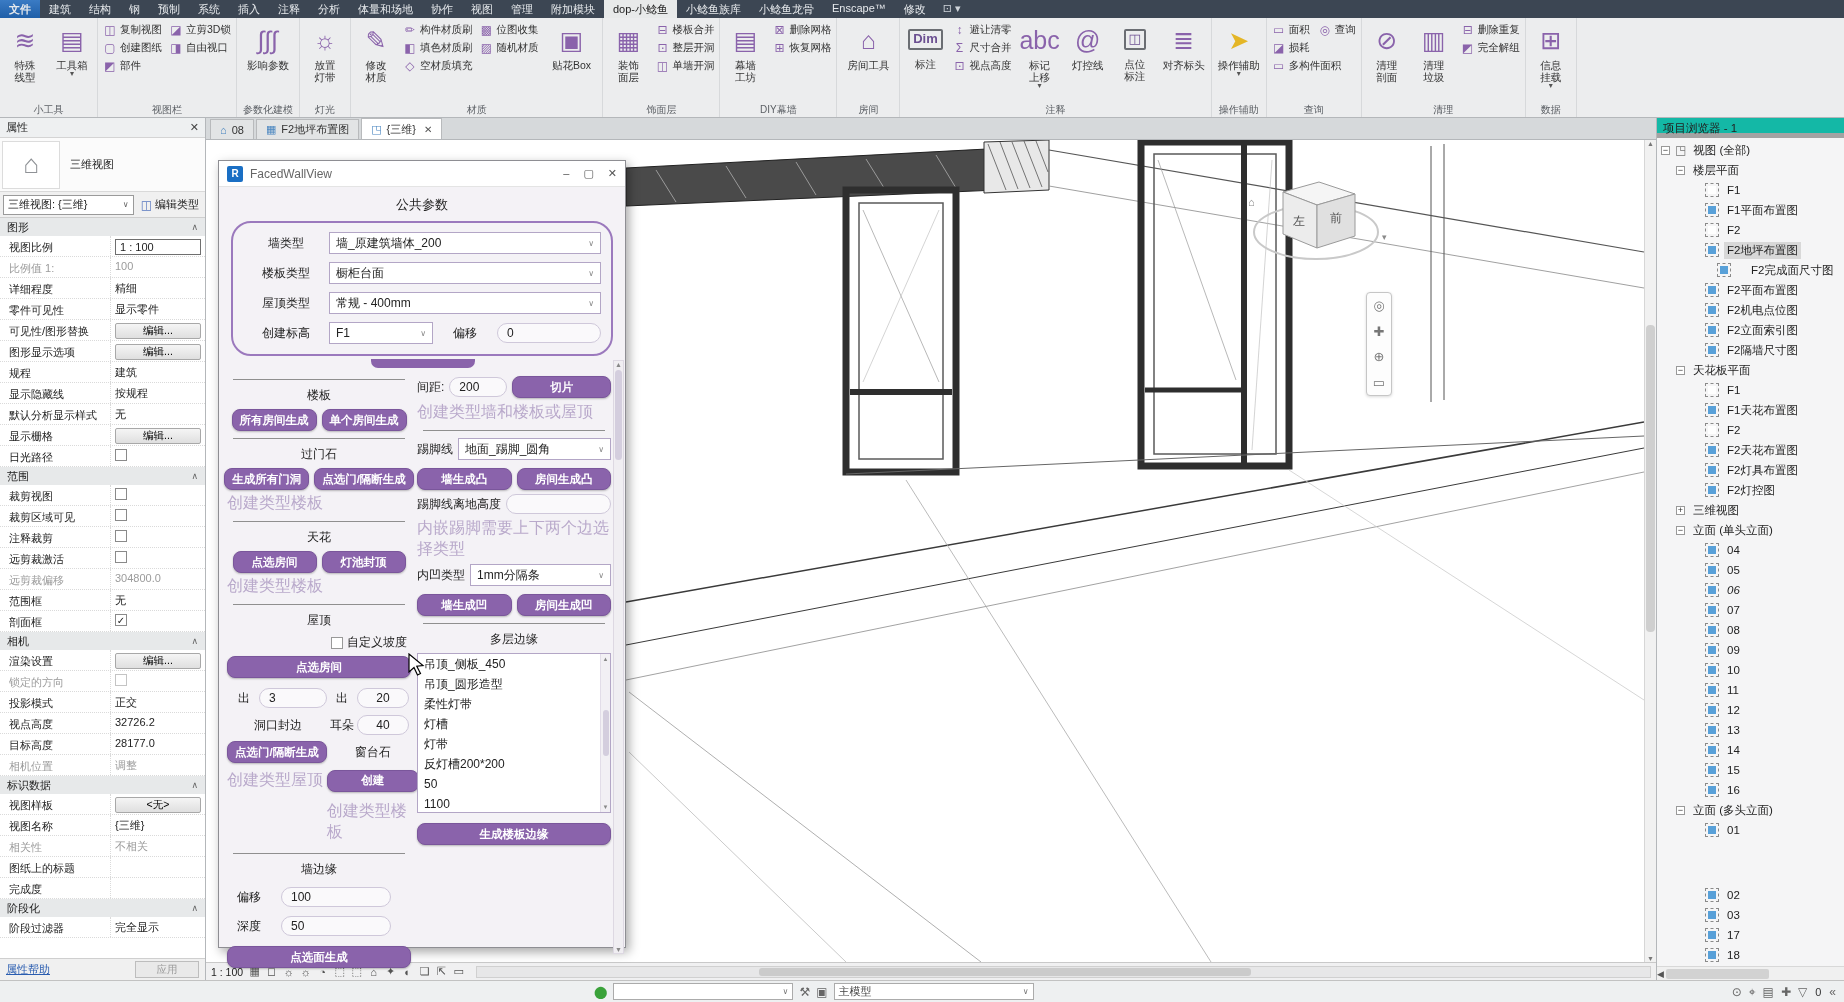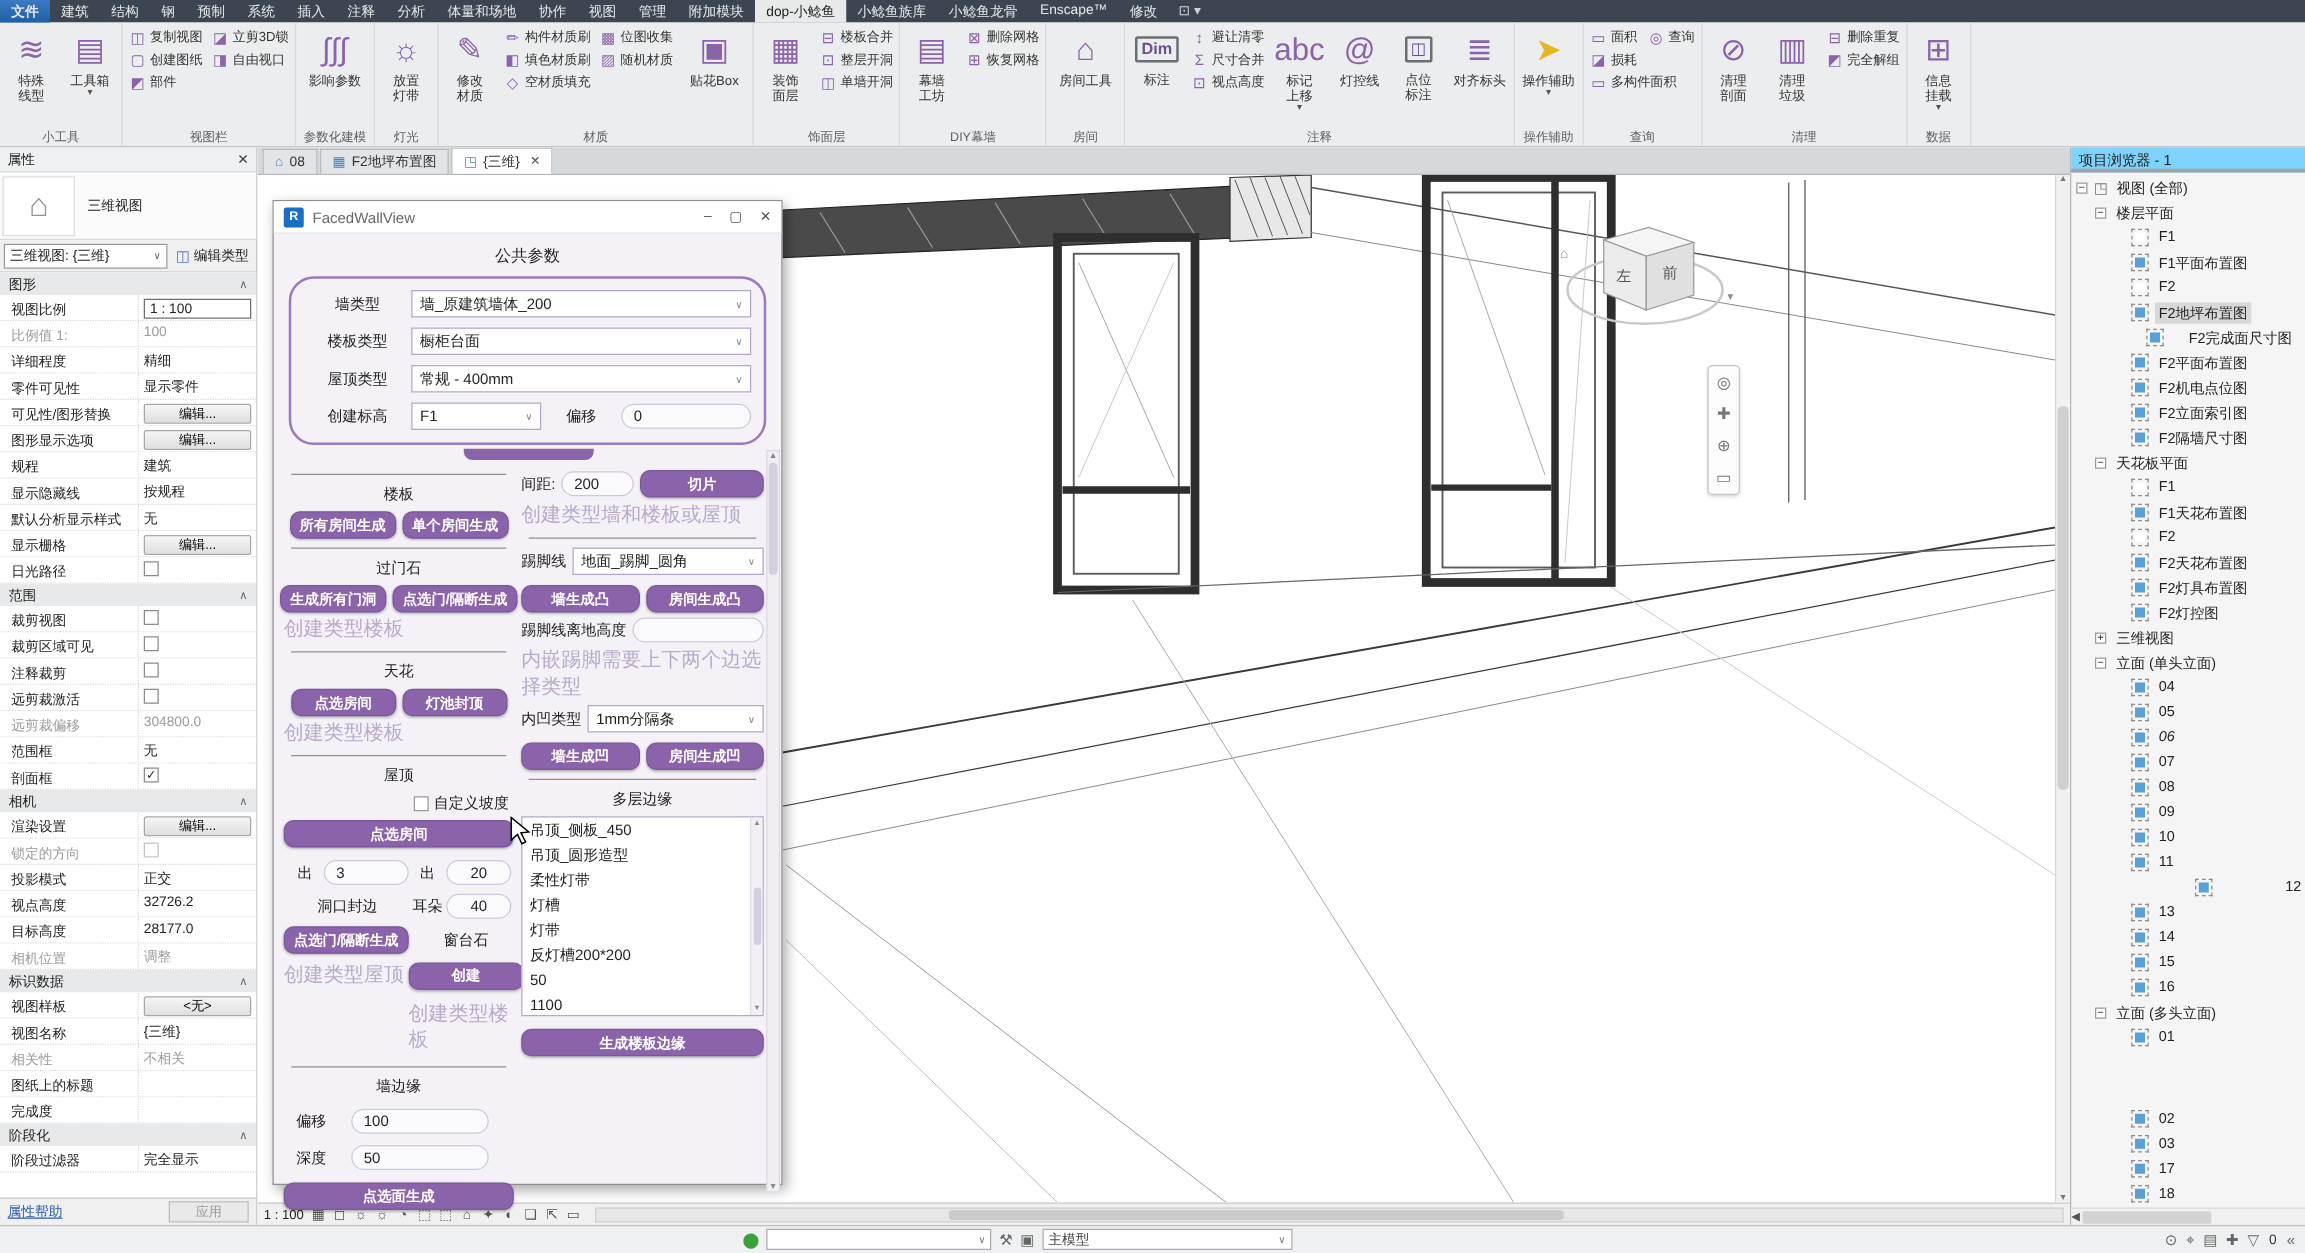--- a/index.html
+++ b/index.html
@@ -65,21 +65,21 @@
 #vscroll{position:absolute;top:22px;right:0;width:12px;bottom:18px;background:#f1f1f1;border-left:1px solid #d6d6d6;display:flex;flex-direction:column;align-items:center;font-size:7px;color:#777}
 #vscroll .tr{flex:1;width:100%;position:relative}
 #vscroll .th{position:absolute;top:22%;left:1px;right:1px;height:38%;background:#cfcfcf;border-radius:4px}
 #viewctrl{position:absolute;left:0;right:0;bottom:0;height:18px;background:#f0f0f1;border-top:1px solid #c9c9c9;display:flex;align-items:center;gap:4px;padding:0 5px;font-size:10.5px}
 .vci{width:15px;height:14px;display:inline-flex;align-items:center;justify-content:center;font-size:11px;color:#555;border:1px solid transparent}
 .hscroll{flex:1;height:12px;background:#e7e7e8;border:1px solid #d0d0d0;position:relative;margin-left:6px}
 .hscroll .th{position:absolute;left:24%;width:42%;top:1px;bottom:1px;background:#cbcbcb;border-radius:3px}
 .navbar{position:absolute;left:1160px;top:152px;width:26px;height:104px;background:#fdfdfd;border:1px solid #c6c6c6;border-radius:4px;display:flex;flex-direction:column;align-items:center;justify-content:space-around;color:#777;font-size:13px;box-shadow:0 1px 3px rgba(0,0,0,.15)}
 
 #browser{width:188px;background:#f5f5f6;border-left:1px solid #b4b7ba;display:flex;flex-direction:column;font-size:11.5px}
-.bhead{height:20px;padding:3px 6px;border-bottom:3px solid #a3a3a3;background:#7dd3fc;white-space:nowrap}
+.bhead{height:20px;padding:3px 6px;border-bottom:5px solid #a3a3a3;background:#14b8a6;white-space:nowrap}
 .btree{flex:1;overflow:hidden;padding-top:2px}
 .trow{display:flex;align-items:center;height:20px;white-space:nowrap}
 .texp{width:9px;height:9px;border:1px solid #999;background:#fff;font-size:9px;line-height:7px;text-align:center;margin-right:5px;color:#333;flex:none}
 .texp.none{border:none;background:transparent}
 .ric2{font-size:12px;color:#777;margin-right:4px}
 .vicn{width:14px;height:14px;border:1px dashed #8a8a8a;padding:2px;margin-right:5px;display:flex;flex:none}
 .vicn i{flex:1}
 .vicn i.f{background:#58a0d8}
 .vicn i.e{background:#fff}
 .tlab{padding:1px 3px}
@@ -944,21 +944,21 @@
             </span>
             <span class="tlab">10</span>
           </div>
           <div class="trow" style="padding-left: 34px;">
             <span class="texp none"></span>
             <span class="vicn">
               <i class="f"></i>
             </span>
             <span class="tlab">11</span>
           </div>
-          <div class="trow" style="padding-left: 34px; justify-content: space-between;">
+          <div class="trow" style="padding-left: 34px;">
             <span class="texp none"></span>
             <span class="vicn">
               <i class="f"></i>
             </span>
             <span class="tlab">12</span>
           </div>
           <div class="trow" style="padding-left: 34px;">
             <span class="texp none"></span>
             <span class="vicn">
               <i class="f"></i>

